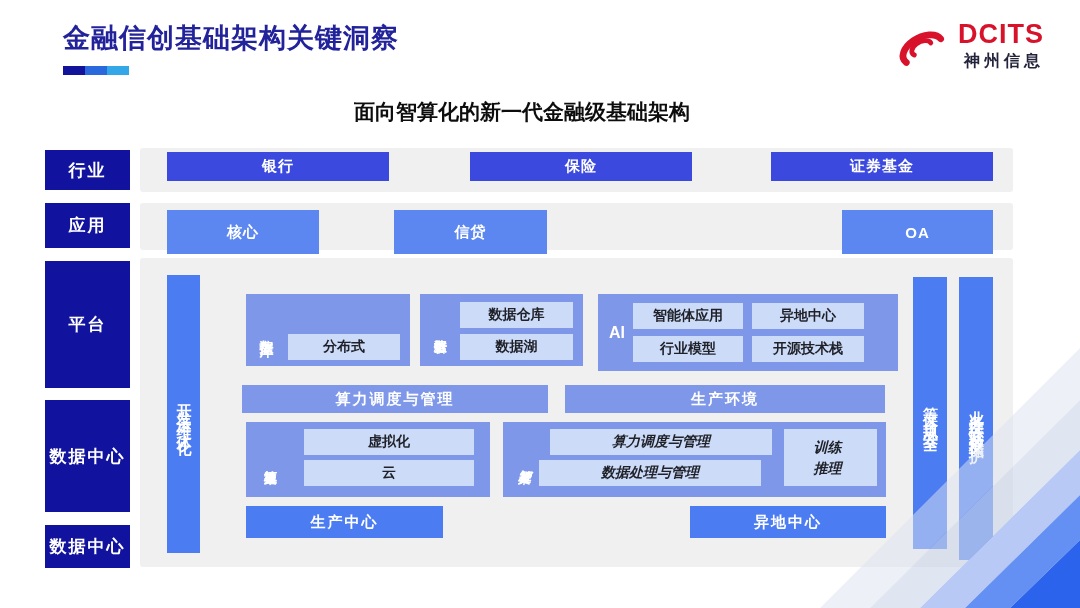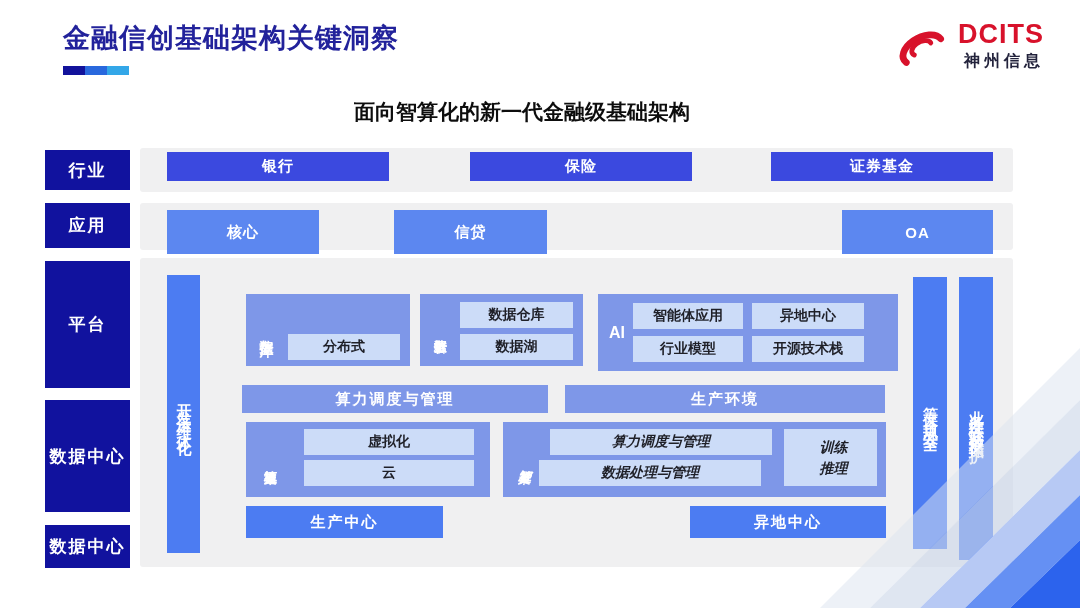--- a/index.html
+++ b/index.html
@@ -161,21 +161,21 @@
     <div class="abs flexc chip" style="left:58px;top:38px;width:170px;height:26px;">云</div>
   </div>
 
   <div class="abs group g-if">
     <div class="abs flexc" style="left:0;top:0;width:42px;height:75px;">
       <span class="vtext glabel4">智算框架</span>
     </div>
     <div class="abs flexc chip" style="left:47px;top:7px;width:222px;height:26px;">算力调度与管理</div>
     <div class="abs flexc chip" style="left:36px;top:38px;width:222px;height:26px;">数据处理与管理</div>
     <div class="abs flexc chip" style="left:281px;top:7px;width:93px;height:57px;">
-      <span style="display:block;width:34px;line-height:1.45;text-align:right;">训练推理</span>
+      <span style="display:block;width:34px;line-height:1.45;text-align:left;">训练推理</span>
     </div>
   </div>
 
   <div class="abs flexc centerbtn c-prod">生产中心</div>
   <div class="abs flexc centerbtn c-remote">异地中心</div>
 
   <svg class="abs deco" viewBox="0 0 1080 608">
     <polygon points="820,608 1080,348 1080,400 870,608" fill="rgba(220,228,240,0.5)"></polygon>
     <polygon points="870,608 1080,400 1080,450 920,608" fill="rgba(203,214,233,0.62)"></polygon>
     <polygon points="920,608 1080,450 1080,495 965,608" fill="#b7c9f4"></polygon>

